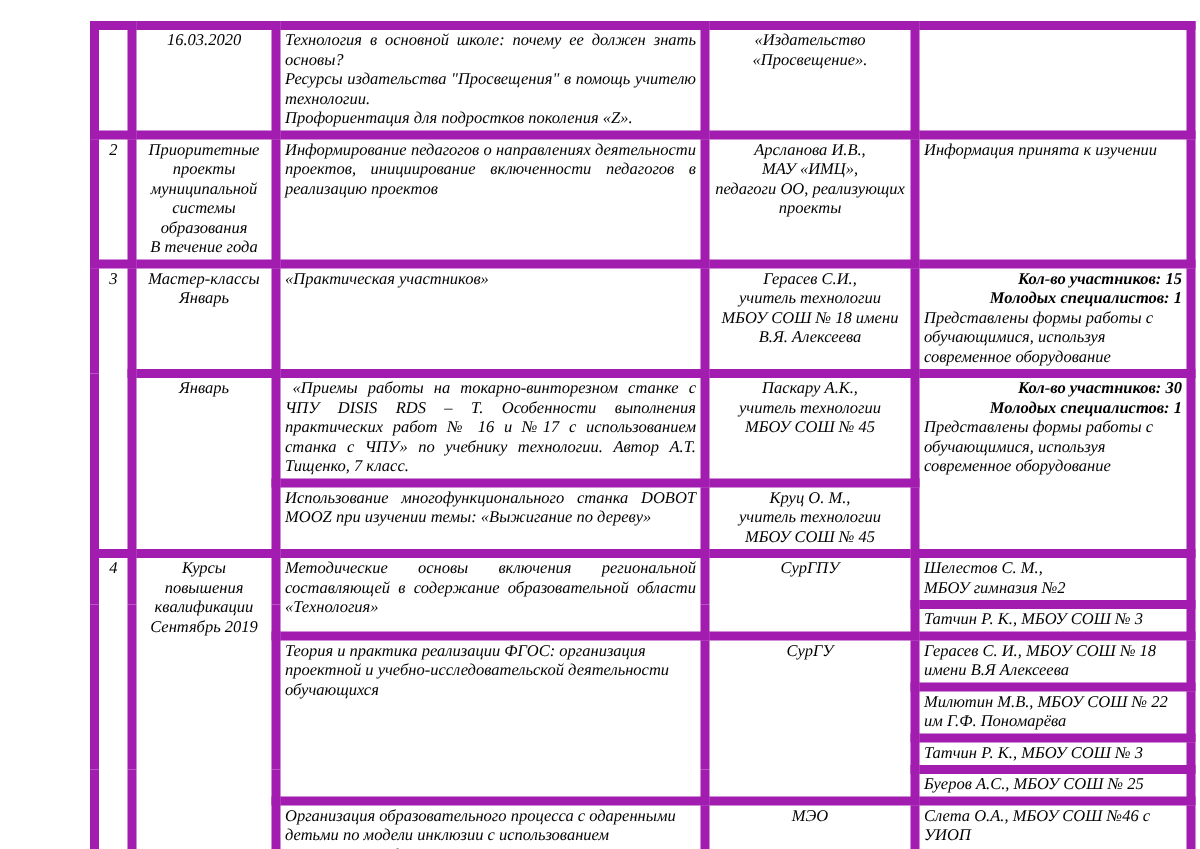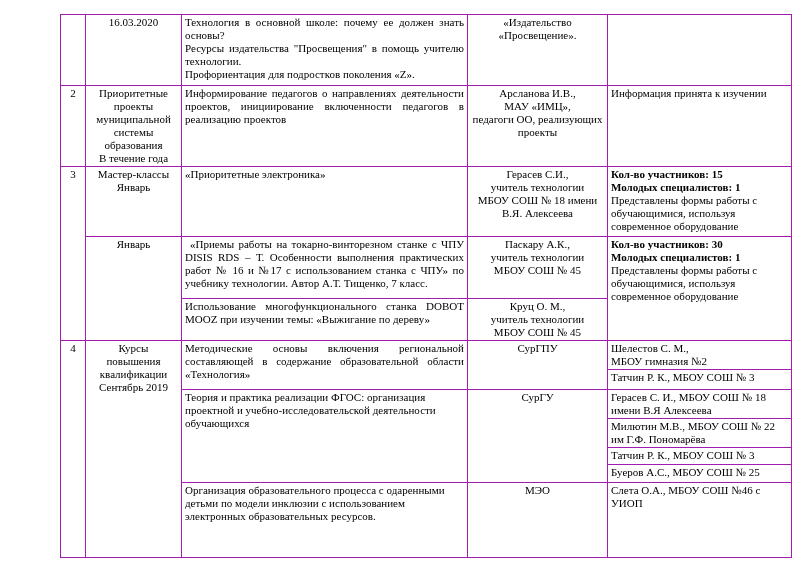--- a/index.html
+++ b/index.html
@@ -13,28 +13,29 @@
     position:relative; width:800px; height:566px;
     background:#ffffff; overflow:hidden;
   }
   table.doc-table {
     position:absolute; left:60px; top:14px;
     width:731px;
     border-collapse:collapse; table-layout:fixed;
     font-size:11px; line-height:13px; color:#000;
   }
   td {
-    border:1px solid #a21caf;
+    border:6px solid #a21caf;
     vertical-align:top;
     padding:1px 3px;
     overflow:hidden;
+    font-style:italic;
   }
   .center { text-align:center; }
   .just   { text-align:justify; }
-  .bold   { font-weight:bold; }
+  .bold   { font-weight:bold;text-align:right; }
   .ind    { text-indent:5px; }
   [data-bind] { white-space: pre-line; }
   .para [data-bind], .para { white-space:normal; }
 </style>
 </head>
 <body>
 
 <div class="page">
   <table class="doc-table">
     <colgroup>
@@ -72,21 +73,21 @@
 МАУ «ИМЦ»,
 педагоги ОО, реализующих
 проекты</td>
         <td data-bind="table.r2.result">Информация принята к изучении</td>
       </tr>
 
       <tr style="height:70px">
         <td class="center" rowspan="3" data-bind="table.r3.num">3</td>
         <td class="center" data-bind="table.r3.jan.name">Мастер-классы
 Январь</td>
-        <td data-bind="table.r3.jan.topic">«Приоритетные электроника»</td>
+        <td data-bind="table.r3.jan.topic">«Практическая участников»</td>
         <td class="center" data-bind="table.r3.jan.who">Герасев С.И.,
 учитель технологии
 МБОУ СОШ № 18 имени
 В.Я. Алексеева</td>
         <td class="para">
           <div class="bold" data-bind="table.r3.jan.result_bold1">Кол-во участников: 15</div>
           <div class="bold" data-bind="table.r3.jan.result_bold2">Молодых специалистов: 1</div>
           <div data-bind="table.r3.jan.result_text">Представлены формы работы с обучающимися, используя современное оборудование</div>
         </td>
       </tr>

